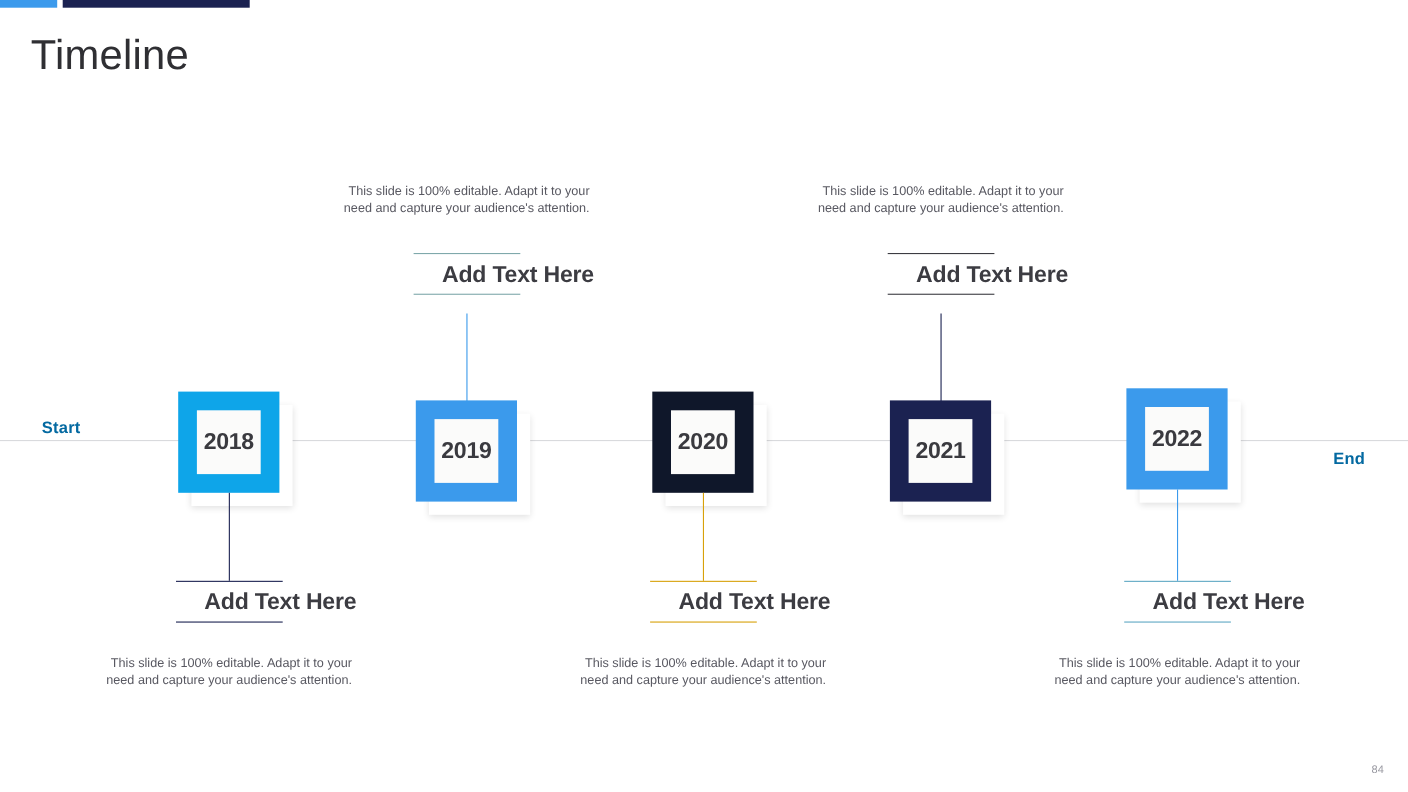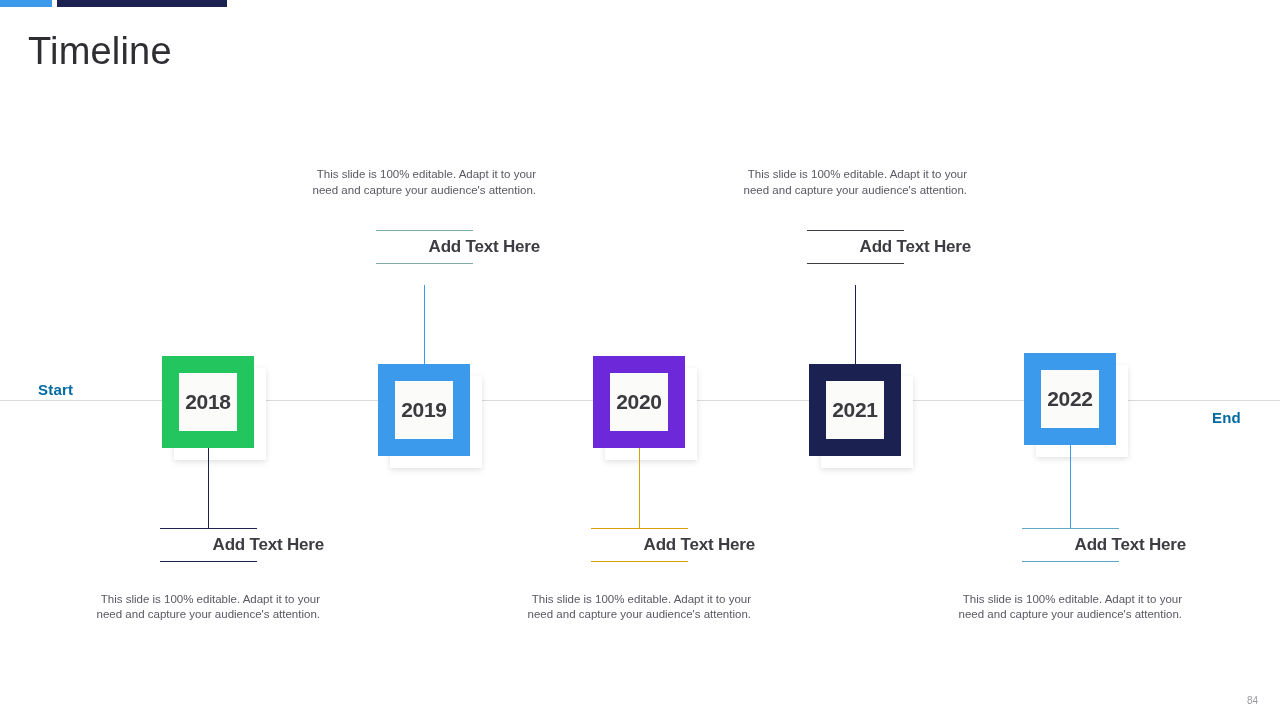--- a/index.html
+++ b/index.html
@@ -112,21 +112,21 @@
     position: absolute;
     width: 232px;
     text-align: right;
   }
   .block .rule {
     width: 97px;
     height: 1px;
     margin: 0 auto;
   }
   .block .heading {
-    font-size: 17px;
+    font-size: 21px;
     font-weight: bold;
     color: #3c3c42;
     letter-spacing: -0.2px;
     padding: 7px 0 6px;
     line-height: 1.1;
   }
   .block .body {
     font-size: 11.5px;
     line-height: 15.5px;
     color: #585861;
@@ -154,21 +154,21 @@
 
   <div class="page-title">Timeline</div>
 
   <div class="axis-line"></div>
 
   <div class="edge-label start">Start</div>
   <div class="edge-label end">End</div>
 
   <div class="marker" style="left:162px; top:356px;">
     <div class="ghost"></div>
-    <div class="outer" style="background:#22c55e;">
+    <div class="outer" style="background:#0ea5e9;">
       <div class="inner">
         <span class="year">2018</span>
       </div>
     </div>
   </div>
   <div class="connector" style="left:208px; top:448px; height:80px; background:#1b2251;"></div>
   <div class="block below" style="left:92px; top:528px;">
     <div class="rule" style="background:#1b2251;"></div>
     <div class="heading">Add Text Here</div>
     <div class="rule" style="background:#1b2251;"></div>
@@ -186,21 +186,21 @@
     <div class="ghost"></div>
     <div class="outer" style="background:#3b9aec;">
       <div class="inner">
         <span class="year">2019</span>
       </div>
     </div>
   </div>
 
   <div class="marker" style="left:593px; top:356px;">
     <div class="ghost"></div>
-    <div class="outer" style="background:#6d28d9;">
+    <div class="outer" style="background:#0f172a;">
       <div class="inner">
         <span class="year">2020</span>
       </div>
     </div>
   </div>
   <div class="connector" style="left:639px; top:448px; height:80px; background:#d8a109;"></div>
   <div class="block below" style="left:523px; top:528px;">
     <div class="rule" style="background:#d8a109;"></div>
     <div class="heading">Add Text Here</div>
     <div class="rule" style="background:#d8a109;"></div>

